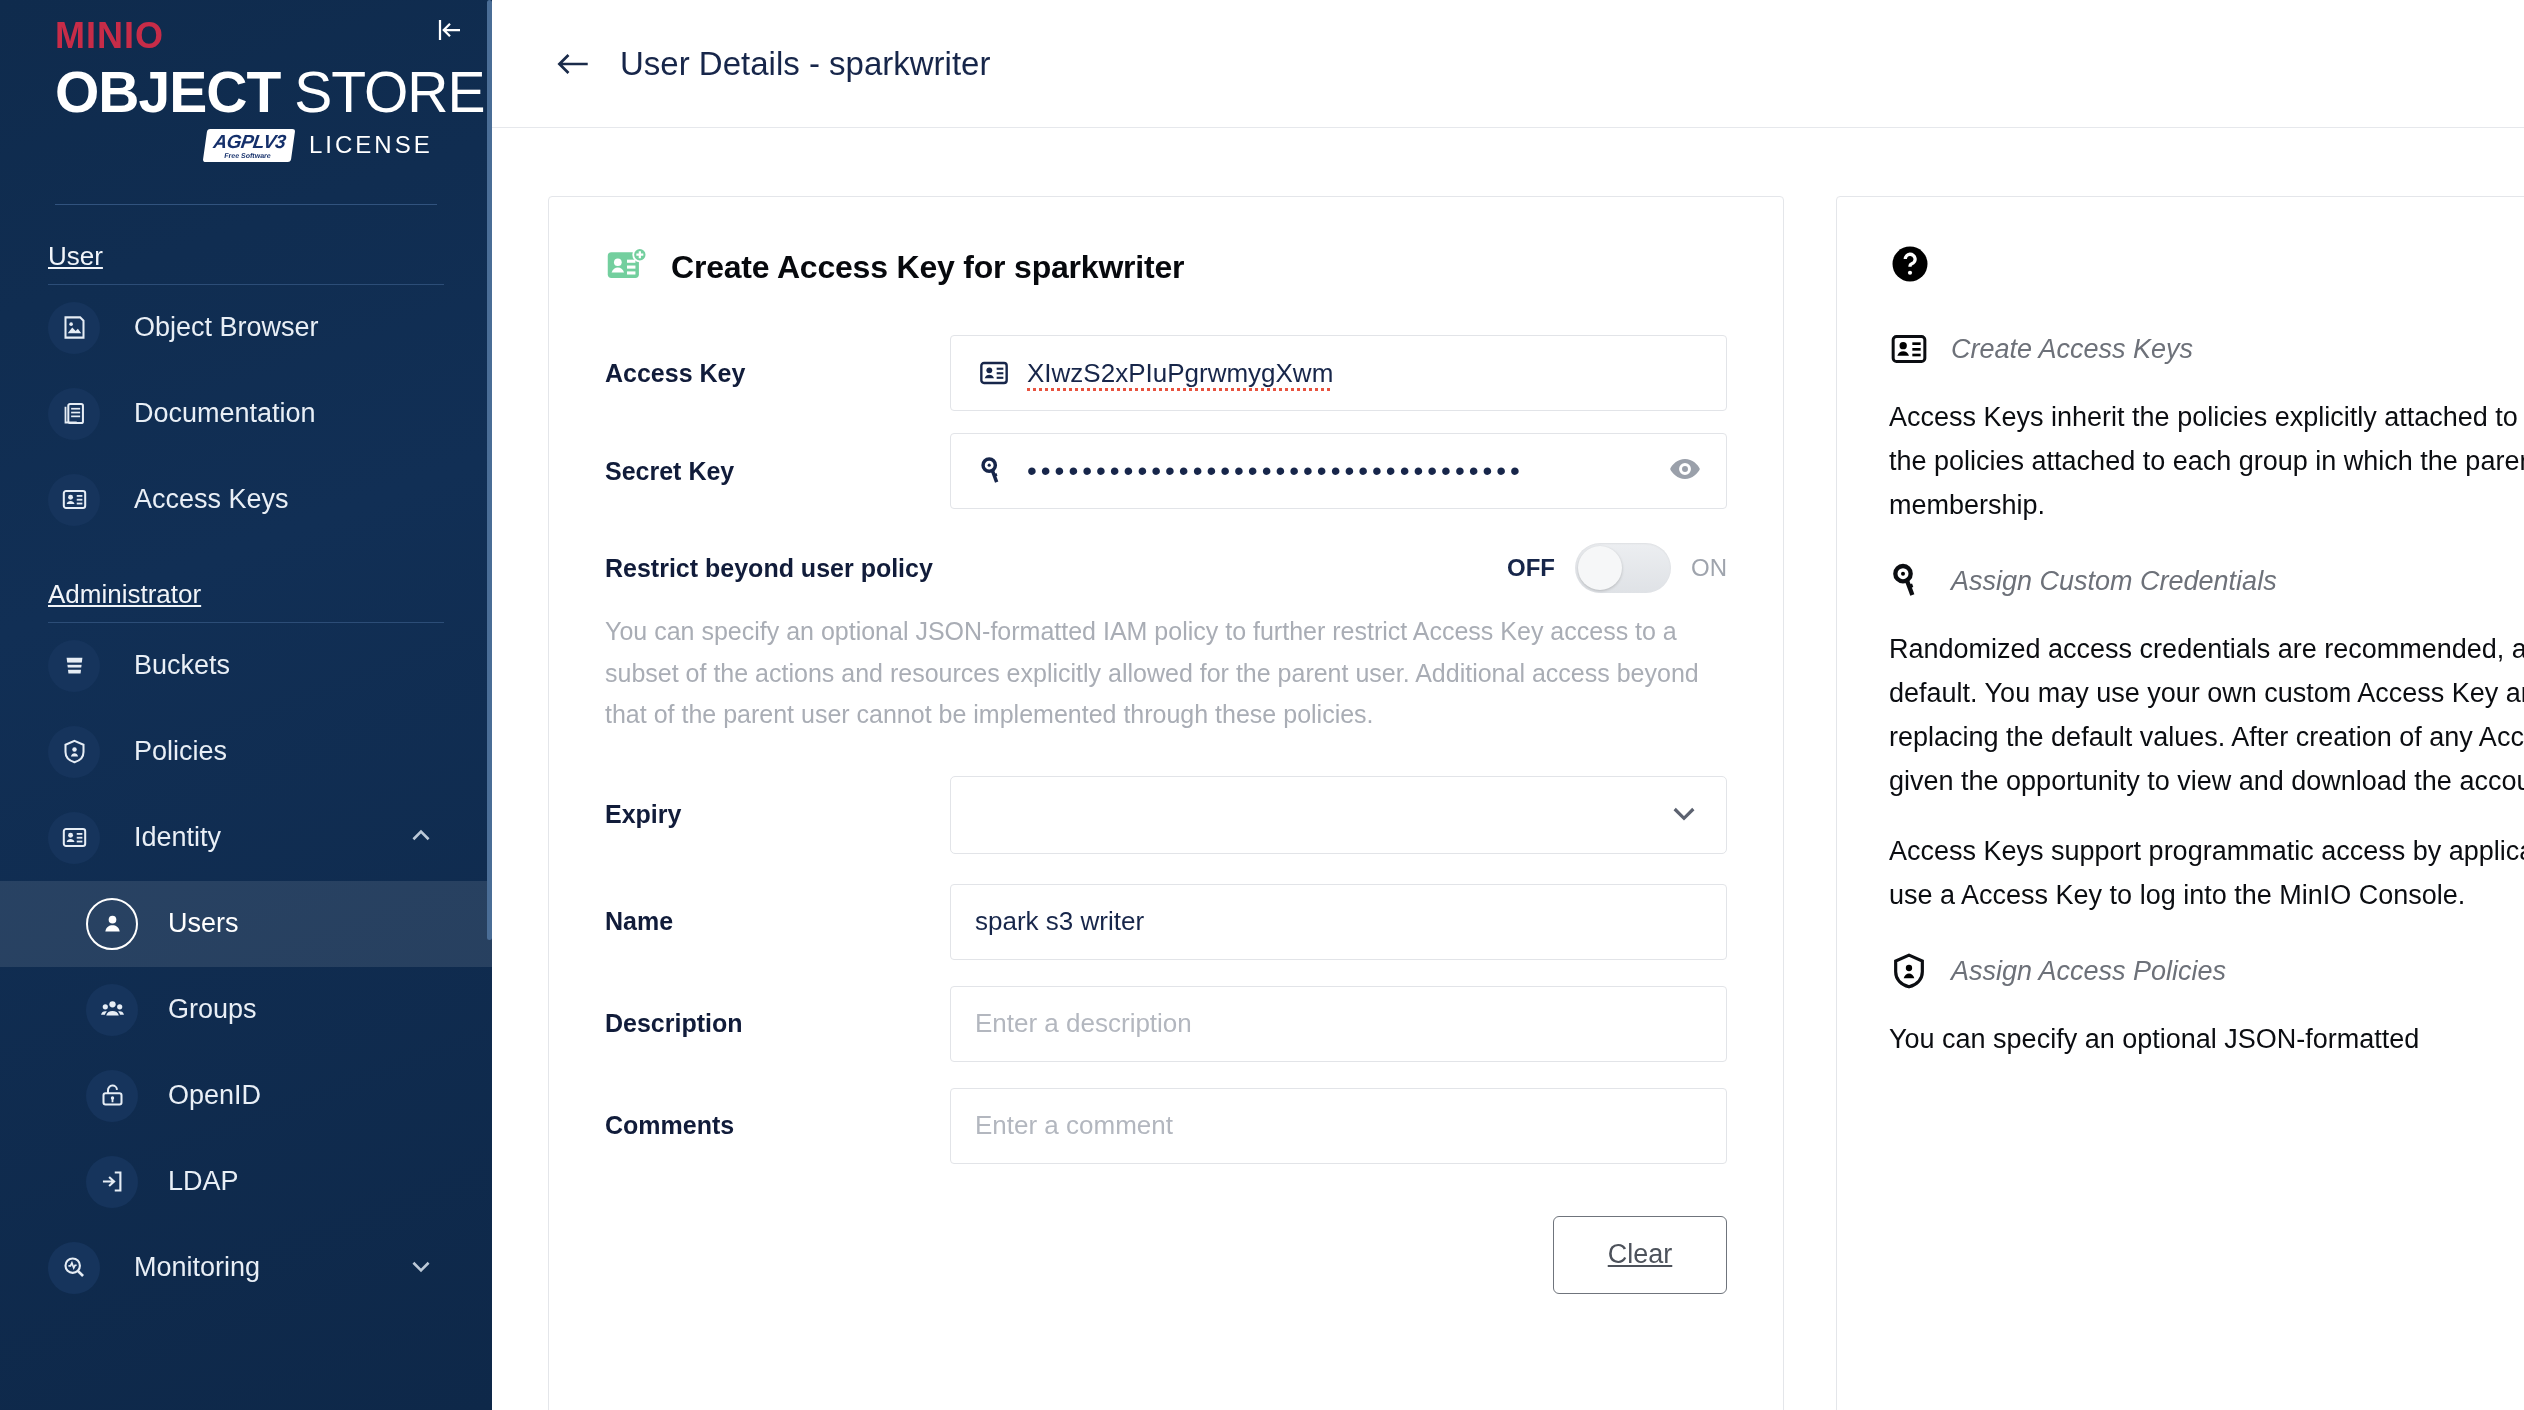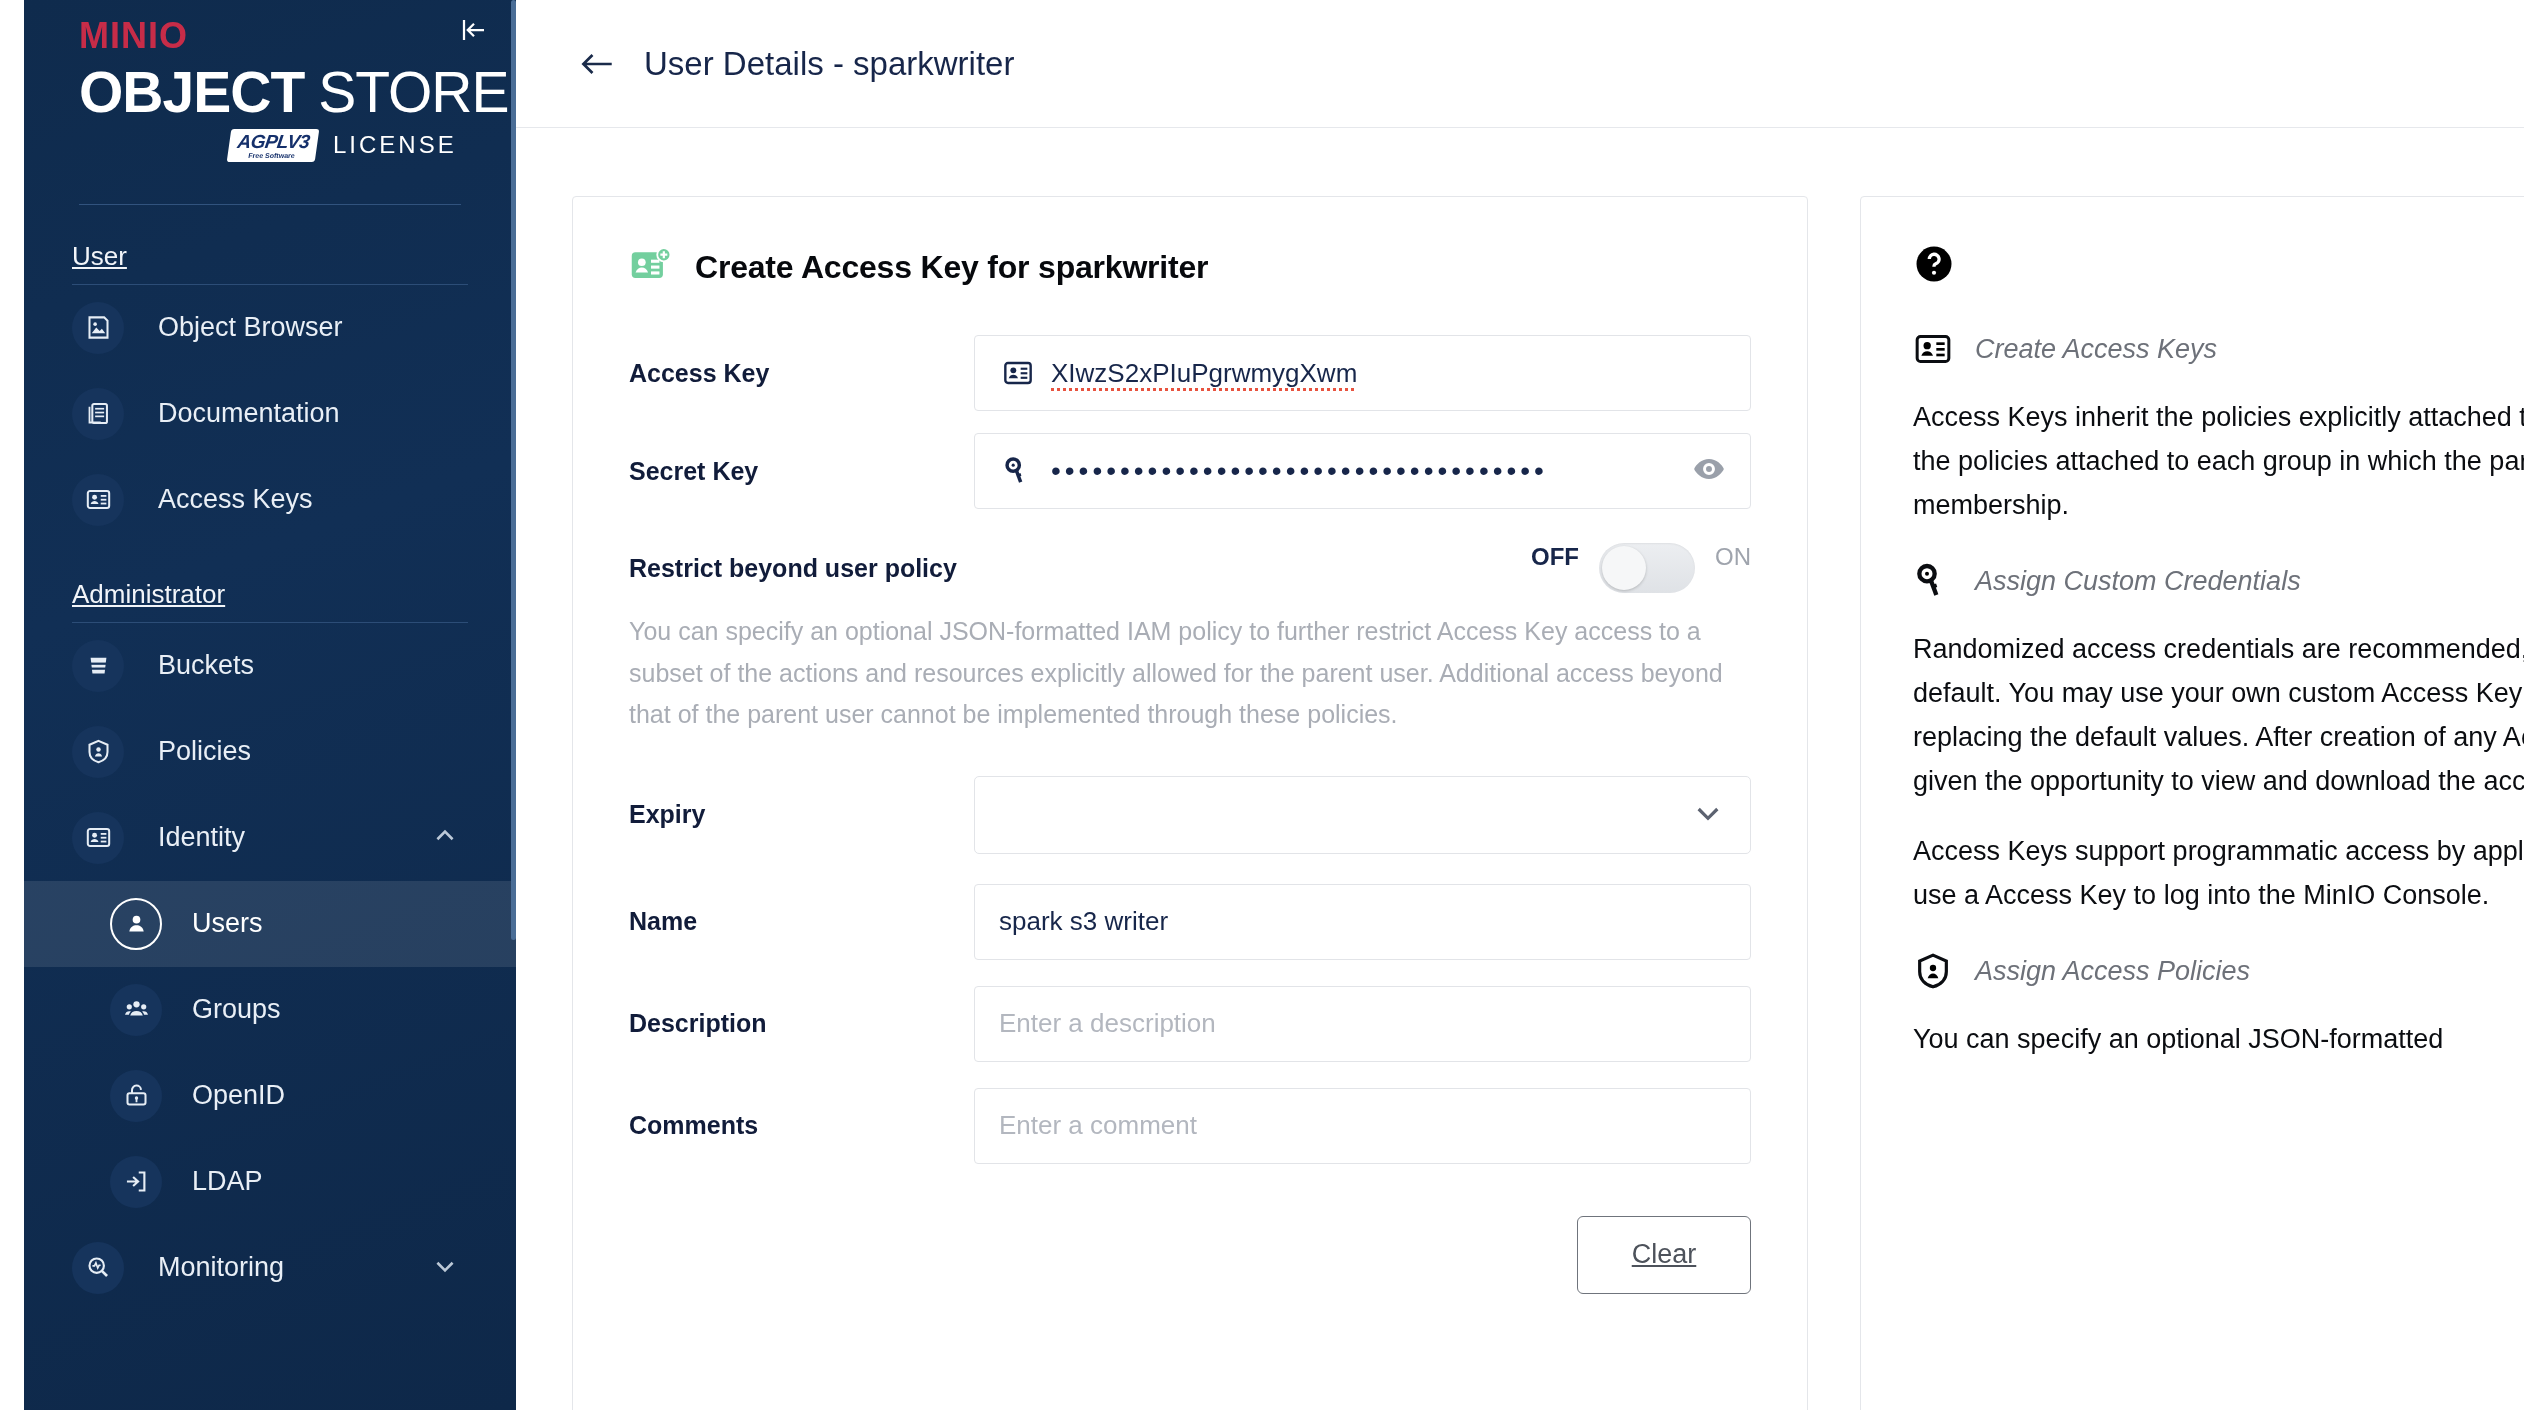--- a/index.html
+++ b/index.html
@@ -1,21 +1,21 @@
 <!DOCTYPE html>
 <html><head>
 <meta charset="utf-8">
 <style>
   * { box-sizing: border-box; margin: 0; padding: 0; }
   html, body {
     width: 2524px; height: 1410px;
     font-family: "Liberation Sans", sans-serif;
     background: #fff; overflow: hidden;
   }
-  .app { display: flex; width: 2524px; height: 1115px; position: relative; padding-left: 24px; }
+  .app { display: flex; width: 2524px; height: 1115px; position: relative; }
 
   
   .sidebar {
     width: 492px; height: 1410px; flex: 0 0 492px;
     background: linear-gradient(160deg,#0f2b4d 0%, #112f55 40%, #0e2849 100%);
     position: relative; overflow: hidden; color: #fff;
   }
   .sb-logo { padding: 18px 55px 0 55px; position: relative; }
   .minio-word { font-size: 36px; font-weight: 700; letter-spacing: 1px; line-height: 1; }
   .minio-word .m { color: #c72c48; }
@@ -105,21 +105,21 @@
     text-decoration-color: #e8533f; text-underline-offset: 6px; text-decoration-thickness: 3px;
   }
   .finput .val.plain { text-decoration: none; }
   .finput .dots { font-size: 28px; color: #17264a; letter-spacing: 4px; overflow: hidden; white-space: nowrap; flex:1;}
   .finput .ph { font-size: 26px; color: #b3b7bf; }
   .eye { margin-left: auto; cursor: pointer; }
   .eye svg { width: 34px; height: 34px; fill: #9aa0aa; }
 
   .restrict-row { display: flex; align-items: center; margin-top: 34px; }
   .restrict-row .rlabel { font-size: 25px; color: #111c3a; font-weight: 700; }
-  .toggle-wrap { margin-left: auto; display: flex; gap: 20px; }
+  .toggle-wrap { margin-left: auto; display: flex; align-items: center; gap: 20px; }
   .toggle-wrap .tg-off { font-size: 24px; font-weight: 700; color: #17264a; }
   .toggle-wrap .tg-on { font-size: 24px; color: #9fa4ad; }
   .switch {
     width: 96px; height: 50px; border-radius: 25px;
     background: linear-gradient(180deg,#eceef1,#dfe2e6);
     position: relative; cursor: pointer; box-shadow: inset 0 1px 2px rgba(0,0,0,.06);
   }
   .switch .knob {
     position: absolute; top: 3px; left: 3px; width: 44px; height: 44px; border-radius: 50%;
     background: #f6f7f8; box-shadow: 0 1px 3px rgba(0,0,0,.2);

